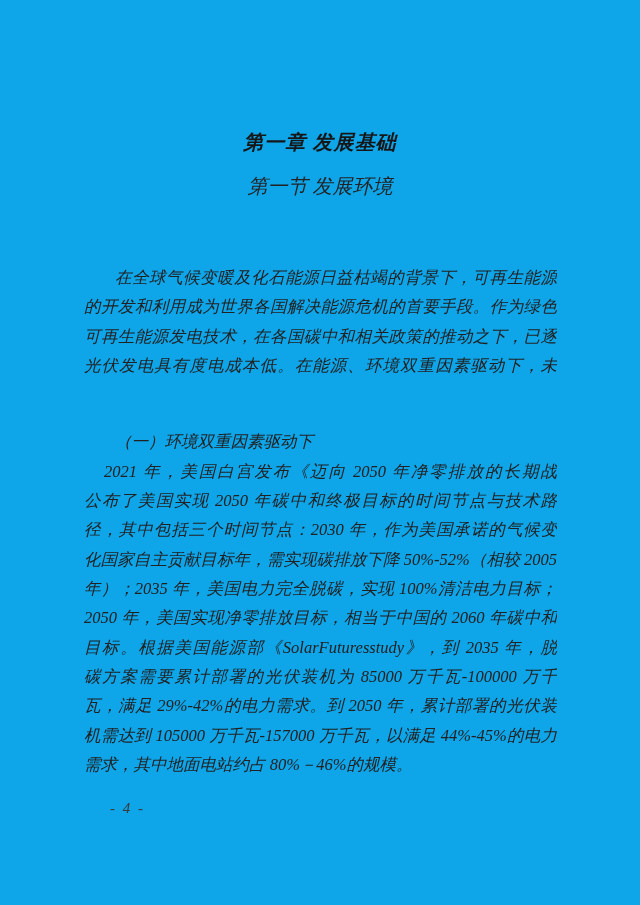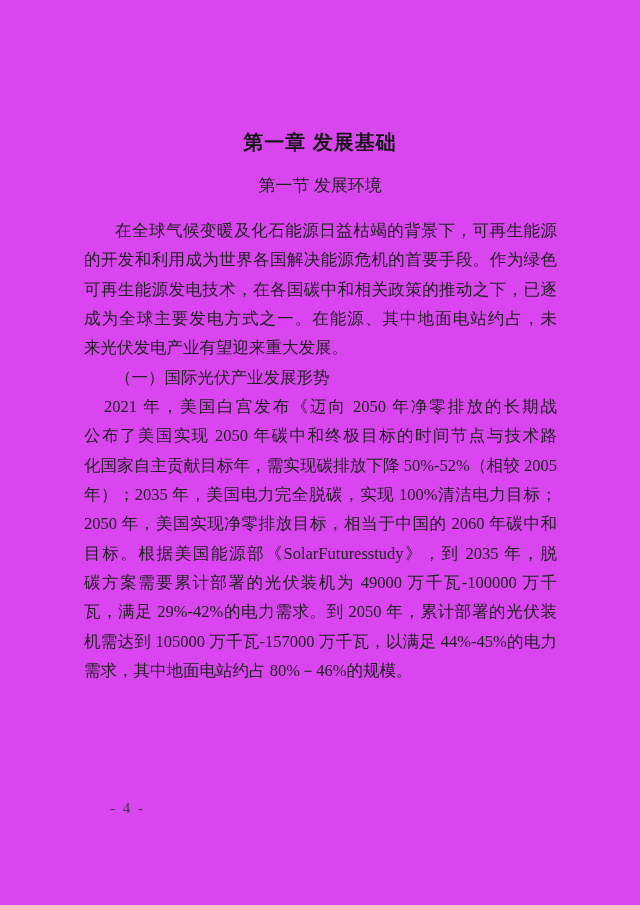--- a/index.html
+++ b/index.html
@@ -4,45 +4,46 @@
 <style>
   html, body {
     margin: 0;
     padding: 0;
     background: #ffffff;
   }
   .page {
     position: relative;
     width: 640px;
     height: 905px;
-    background: #d946ef;
+    background: #0ea5e9;
     overflow: hidden;
     font-family: "Liberation Serif", "DejaVu Serif", serif;
     color: #1f1f1f;
+    font-style: italic;
   }
   .chapter-title {
     position: absolute;
     top: 129px;
     left: 0;
     width: 640px;
     text-align: center;
     font-family: "Liberation Sans", "DejaVu Sans", sans-serif;
     font-weight: 700;
     font-size: 20px;
     line-height: 26px;
     letter-spacing: 1px;
     color: #161616;
   }
   .section-title {
     position: absolute;
     top: 175px;
     left: 0;
     width: 640px;
     text-align: center;
-    font-size: 17px;
+    font-size: 20px;
     line-height: 22px;
     font-weight: 500;
     color: #222222;
   }
   .body-text {
     position: absolute;
     left: 84px;
     top: 216px;
     width: 473px;
   }
@@ -51,21 +52,21 @@
     line-height: 29.35px;
     font-size: 16.5px;
     color: #212121;
     overflow: hidden;
     text-align: left;
   }
   .just {
     text-align: justify;
     text-align-last: justify;
   }
-  .ind-cjk { padding-left: 31px; }
+  .ind-cjk { padding-left: 31px; margin-top: 47px; }
   .ind-num { padding-left: 20px; }
   .page-number {
     position: absolute;
     left: 110px;
     top: 799px;
     font-size: 15px;
     line-height: 19px;
     letter-spacing: 2px;
     color: #3a3a3a;
   }
@@ -76,30 +77,30 @@
 <div class="page">
 
   <div class="chapter-title">第一章 发展基础</div>
 
   <div class="section-title">第一节 发展环境</div>
 
   <div class="body-text">
     <div class="line just ind-cjk">在全球气候变暖及化石能源日益枯竭的背景下，可再生能源</div>
     <div class="line just">的开发和利用成为世界各国解决能源危机的首要手段。作为绿色</div>
     <div class="line just">可再生能源发电技术，在各国碳中和相关政策的推动之下，已逐步</div>
-    <div class="line just">成为全球主要发电方式之一。在能源、其中地面电站约占，未</div>
-    <div class="line">来光伏发电产业有望迎来重大发展。</div>
-    <div class="line ind-cjk">（一）国际光伏产业发展形势</div>
+    <div class="line just">光伏发电具有度电成本低。在能源、环境双重因素驱动下，未</div>
+    <div class="line ind-cjk">（一）环境双重因素驱动下</div>
     <div class="line just ind-num">2021 年，美国白宫发布《迈向 2050 年净零排放的长期战略》，</div>
     <div class="line just">公布了美国实现 2050 年碳中和终极目标的时间节点与技术路</div>
+    <div class="line just">径，其中包括三个时间节点：2030 年，作为美国承诺的气候变</div>
     <div class="line just">化国家自主贡献目标年，需实现碳排放下降 50%-52%（相较 2005</div>
     <div class="line just">年）；2035 年，美国电力完全脱碳，实现 100%清洁电力目标；</div>
     <div class="line just">2050 年，美国实现净零排放目标，相当于中国的 2060 年碳中和</div>
     <div class="line just">目标。根据美国能源部《SolarFuturesstudy》，到 2035 年，脱</div>
-    <div class="line just">碳方案需要累计部署的光伏装机为 49000 万千瓦-100000 万千</div>
+    <div class="line just">碳方案需要累计部署的光伏装机为 85000 万千瓦-100000 万千</div>
     <div class="line just">瓦，满足 29%-42%的电力需求。到 2050 年，累计部署的光伏装</div>
     <div class="line just">机需达到 105000 万千瓦-157000 万千瓦，以满足 44%-45%的电力</div>
     <div class="line">需求，其中地面电站约占 80%－46%的规模。</div>
   </div>
 
   <div class="page-number">- 4 -</div>
 
 </div>
 
 </body></html>

